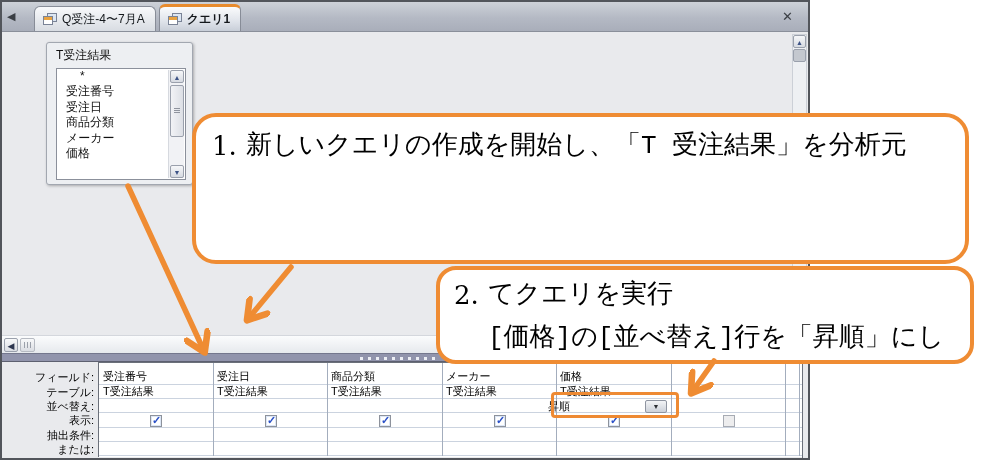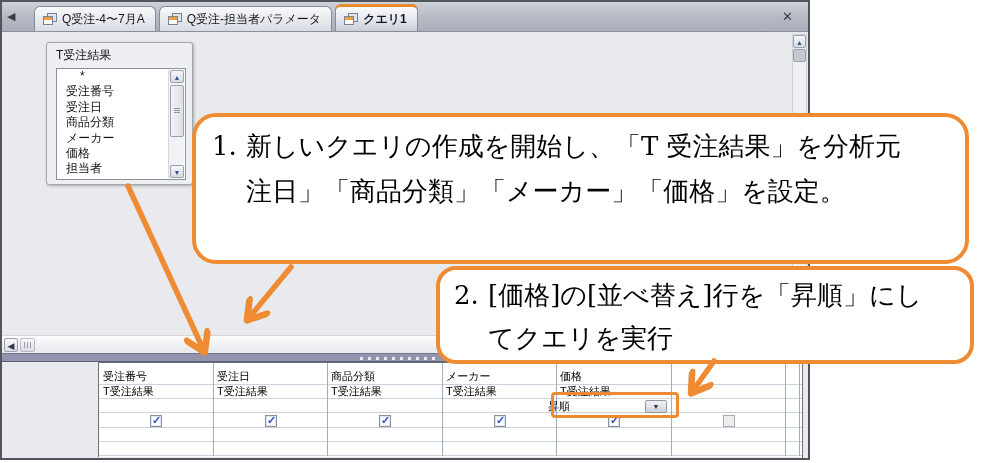--- a/index.html
+++ b/index.html
@@ -103,48 +103,41 @@
   .highlight-box { position:absolute; left:551px; top:392px; width:128px; height:26px;
                    border:3px solid #ee8a33; border-radius:4px; z-index:10; }
   .callout { position:absolute; background:#ffffff; border:4px solid #ef8c33; z-index:20;
              font-family:"DejaVu Serif","Liberation Serif",serif; color:#000; }
   .callout1 { left:192px; top:113px; width:777px; height:151px; border-radius:24px; padding:7px 12px 0 16px; }
   .callout2 { left:436px; top:266px; width:538px; height:98px; border-radius:20px; padding:4px 10px 0 14px; }
   .co-row { display:flex; }
   .co-num { flex:0 0 34px; font-size:26px; }
   .callout1 .co-num { line-height:45px; }
   .callout2 .co-num { line-height:43px; }
-  .co-lines { flex:1; }
+  .co-lines { flex:1;font-family:Liberation Mono, monospace; }
   .callout1 .co-line { font-size:26px; line-height:45px; white-space:nowrap; }
   .callout2 .co-line { font-size:26px; line-height:43px; white-space:nowrap; }
 
   .arrows { position:absolute; left:0; top:0; width:982px; height:463px; z-index:30; pointer-events:none; }
 </style>
 </head>
 <body>
 
 <div class="window">
 
   <div class="tabbar">
     <span class="tab-nav">◀</span>
     <div class="tabs">
       <div class="tab">
         <span class="qicon">
             <span class="back"></span>
             <span class="front"></span>
           </span>
         <span>Q受注-4〜7月A</span>
       </div>
-      <div class="tab">
-        <span class="qicon">
-            <span class="back"></span>
-            <span class="front"></span>
-          </span>
-        <span>Q受注-担当者パラメータ</span>
-      </div>
       <div class="tab active">
         <span class="qicon">
             <span class="back"></span>
             <span class="front"></span>
           </span>
         <span>クエリ1</span>
       </div>
     </div>
     <span class="close-btn">✕</span>
   </div>
@@ -153,21 +146,20 @@
 
     <div class="field-list">
       <div class="fl-title">T受注結果</div>
       <div class="fl-body">
         <span class="fl-item star">*</span>
         <span class="fl-item">受注番号</span>
         <span class="fl-item">受注日</span>
         <span class="fl-item">商品分類</span>
         <span class="fl-item">メーカー</span>
         <span class="fl-item">価格</span>
-        <span class="fl-item">担当者</span>
         <div class="fl-scroll">
           <div class="sb-btn fl-up">▲</div>
           <div class="fl-thumb"></div>
           <div class="sb-btn fl-down">▼</div>
         </div>
       </div>
     </div>
 
     <div class="pane-vscroll">
       <div class="vs-up">▲</div>
@@ -178,20 +170,28 @@
       <div class="hs-left">◀</div>
       <div class="hs-grip"></div>
     </div>
   </div>
 
   <div class="splitter">
     <div class="splitter-grip"></div>
   </div>
 
   <div class="bottom-pane">
+    <div class="grid-labels">
+      <div class="grid-label" style="top:8px">フィールド:</div>
+      <div class="grid-label" style="top:23px">テーブル:</div>
+      <div class="grid-label" style="top:37px">並べ替え:</div>
+      <div class="grid-label" style="top:51px">表示:</div>
+      <div class="grid-label" style="top:66px">抽出条件:</div>
+      <div class="grid-label" style="top:80px">または:</div>
+    </div>
 
     <div class="grid-area">
       <div class="hline" style="top:21px"></div>
       <div class="hline" style="top:35px"></div>
       <div class="hline" style="top:49px"></div>
       <div class="hline" style="top:64px"></div>
       <div class="hline" style="top:78px"></div>
       <div class="hline" style="top:92px"></div>
       <div class="vline" style="left:114px"></div>
       <div class="vline" style="left:228px"></div>
@@ -227,31 +227,30 @@
   </div>
 </div>
 
 <div class="highlight-box"></div>
 
 <div class="callout callout1">
   <div class="co-row">
     <div class="co-num">1.</div>
     <div class="co-lines">
       <div class="co-line">新しいクエリの作成を開始し、「T 受注結果」を分析元</div>
-      <div class="co-line">注日」「商品分類」「メーカー」「価格」を設定。</div>
     </div>
   </div>
 </div>
 
 <div class="callout callout2">
   <div class="co-row">
     <div class="co-num">2.</div>
     <div class="co-lines">
+      <div class="co-line">てクエリを実行</div>
       <div class="co-line">[価格]の[並べ替え]行を「昇順」にし</div>
-      <div class="co-line">てクエリを実行</div>
     </div>
   </div>
 </div>
 
 <svg class="arrows" viewBox="0 0 982 463">
   <defs>
     <marker id="ah" markerWidth="5" markerHeight="5" refX="3.6" refY="2.5" orient="auto" markerUnits="strokeWidth">
       <path d="M0.6,0.4 L3.9,2.5 L0.6,4.6" fill="none" stroke="#ef8c33" stroke-width="1.2" stroke-linecap="round" stroke-linejoin="round"></path>
     </marker>
   </defs>

